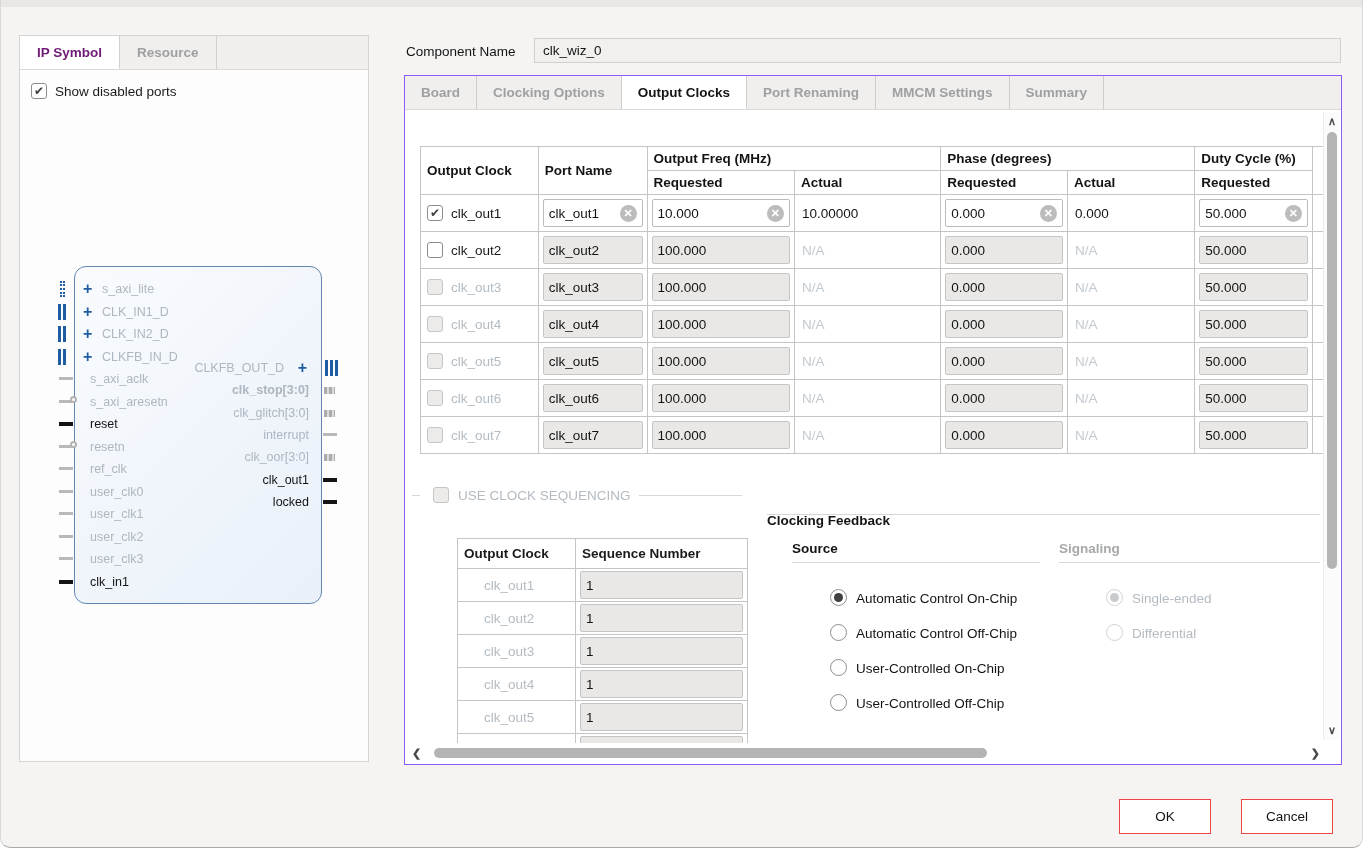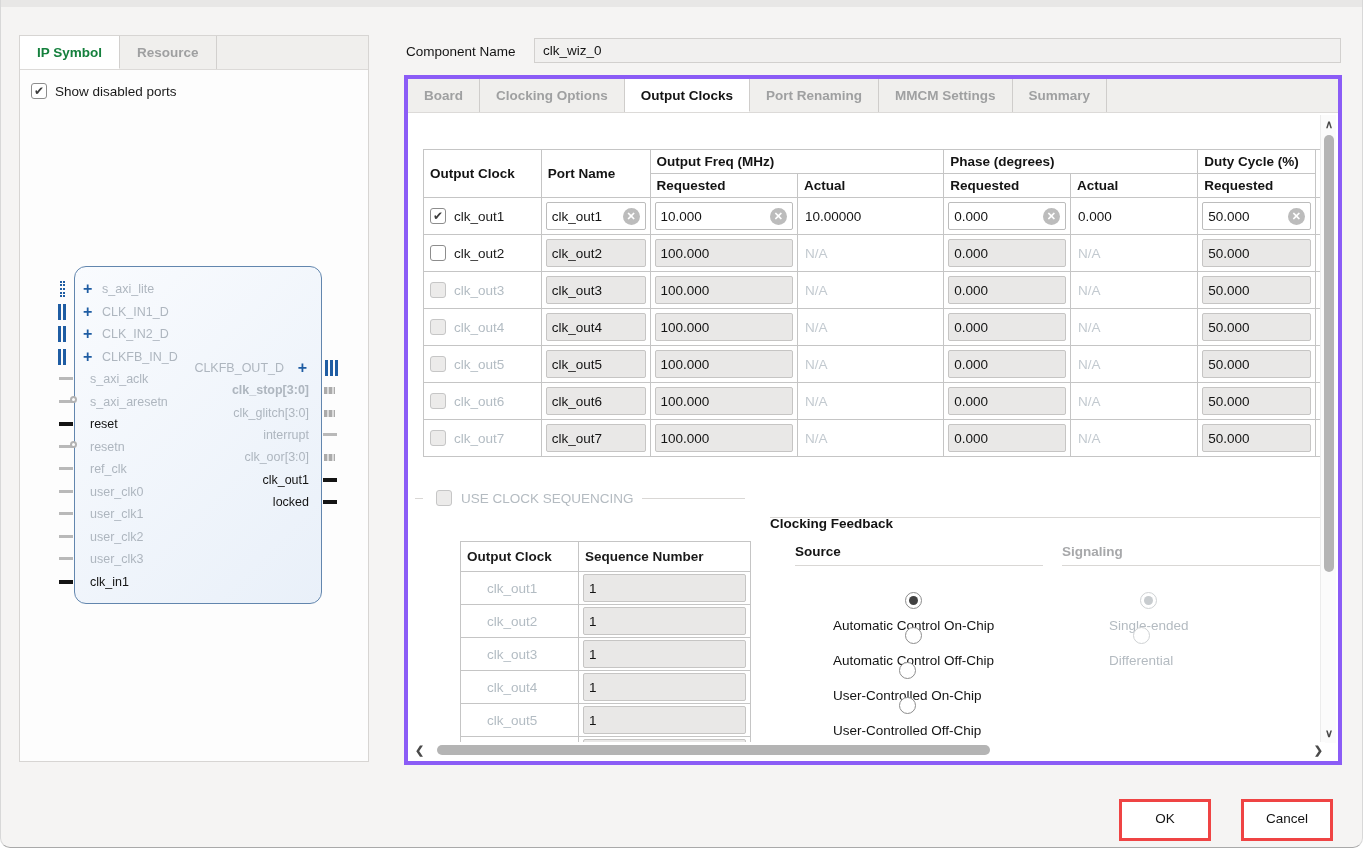--- a/index.html
+++ b/index.html
@@ -8,21 +8,21 @@
 
   .dialog { position:absolute; left:0; top:0; width:1363px; height:848px; background:#f5f4f3;
             border-bottom:1px solid #a9a9a9; border-left:1px solid #d8d8d8; border-right:1px solid #d8d8d8;
             border-radius:0 0 10px 10px; }
   .top-strip { position:absolute; left:0; top:0; width:100%; height:7px; background:#e8e7e6; }
 
   
   .left-panel { position:absolute; left:18px; top:35px; width:350px; height:727px; background:#fdfdfd; border:1px solid #d7d5d3; }
   .lp-tabstrip { position:absolute; left:0; top:0; right:0; height:34px; background:#f0efed; border-bottom:1px solid #dcdad8; display:flex; }
   .side-tab { padding:0 17px; line-height:33px; font-size:13.5px; font-weight:bold; color:#9fa0a1; border-right:1px solid #d2d0ce; cursor:default; }
-  .side-tab.active { background:#ffffff; color:#15803d; border-bottom:1px solid #ffffff; }
+  .side-tab.active { background:#ffffff; color:#701a75; border-bottom:1px solid #ffffff; }
   .lp-check { position:absolute; left:11px; top:47px; display:flex; align-items:center; gap:8px; font-size:13.5px; color:#1a1a1a; }
 
   .checkbox { width:16px; height:16px; border:1px solid #8d8d8d; border-radius:3px; background:#fff;
               display:inline-flex; align-items:center; justify-content:center; font-size:12px; color:#3c3c3c; flex:0 0 auto; }
   .checkbox.disabled { background:#ecebea; border-color:#c6c6c6; }
 
   
   .ip-block { position:absolute; left:54px; top:230px; width:248px; height:338px;
               background:linear-gradient(135deg,#f9fbfe 0%,#e9f0f9 100%);
               border:1.5px solid #6286ae; border-radius:12px; }
@@ -40,21 +40,21 @@
   .bus-hatch { width:11px; height:7px; background:repeating-linear-gradient(90deg,#ababab 0 3px,#dcdcdc 3px 5px); }
   .bars { display:flex; gap:2px; }
   .bars i { display:block; width:3px; height:16px; background:#1f5da3; }
   .dotted-bus { width:5px; height:16px; border-left:2px dotted #1f5da3; border-right:2px dotted #1f5da3; }
 
   
   .comp-label { position:absolute; left:405px; top:44px; font-size:13.5px; color:#141414; }
   .comp-input { position:absolute; left:533px; top:38px; width:807px; height:25px; background:#f1f0ef; border:1px solid #d2d0ce; font-size:13.5px; color:#141414; padding:0 8px; line-height:23px; }
 
   
-  .tab-panel { position:absolute; left:403px; top:75px; width:938px; height:690px; border:4px solid #8b5cf6; background:#ffffff;padding-left:24px; }
+  .tab-panel { position:absolute; left:403px; top:75px; width:938px; height:690px; border:1px solid #8b5cf6; background:#ffffff;padding-left:24px; }
   .tabstrip { position:absolute; left:0; top:0; right:0; height:34px; background:#f0efed; border-bottom:1px solid #dcdad8; display:flex; }
   .main-tab { padding:0 16px; line-height:33px; font-size:13.5px; font-weight:bold; color:#9fa0a1; border-right:1px solid #cfcdcb; cursor:default; }
   .main-tab.active { background:#ffffff; color:#141414; border-bottom:1px solid #ffffff; }
 
   .tab-content { position:absolute; left:1px; top:34px; width:920px; height:633px; background:#fff; overflow:hidden; }
 
   .info-text { position:absolute; left:14px; top:16px; font-size:13.5px; color:#141414; }
 
   
   .clock-table { position:absolute; left:14px; top:36px; border-collapse:collapse; table-layout:fixed; background:#fff; }
@@ -75,37 +75,37 @@
   .seq-check-label { font-size:13.5px; color:#b4bbc1; }
   .section-title { position:absolute; font-size:13.5px; font-weight:bold; color:#141414; background:#fff; }
   .section-title.dim { color:#a7a8aa; }
 
   .seq-table { position:absolute; left:51px; top:428px; border-collapse:collapse; table-layout:fixed; background:#fff; }
   .seq-table th, .seq-table td { border:1px solid #c5c5c5; font-size:13.5px; padding:0 6px; text-align:left; }
   .seq-table th { font-weight:bold; height:30px; }
   .seq-table td { height:33px; padding:0 4px; }
   .seq-clock { color:#b3bcc3; padding-left:22px; font-size:13.5px; }
 
-  .radio-row { position:absolute; display:flex; align-items:center; gap:9px;flex-direction:column; }
+  .radio-row { position:absolute; display:flex; align-items:flex-end; gap:9px; }
   .radio { width:17px; height:17px; border-radius:50%; border:1px solid #8d8d8d; background:#fff; position:relative; flex:0 0 auto; }
   .radio.selected::after { content:''; position:absolute; inset:3px; border-radius:50%; background:#414141; }
   .radio.disabled { border-color:#cfd2d4; }
   .radio.disabled.selected::after { background:#c8cccf; }
   .radio-label { font-size:13.5px; color:#141414; }
   .radio-label.dis { color:#b4bbc1; }
 
   
   .vscroll { position:absolute; right:2px; top:36px; width:16px; height:628px; background:#fbfbfb; border-left:1px solid #ececec; }
   .vscroll .thumb { position:absolute; left:3px; top:20px; width:10px; height:437px; background:#b4b4b4; border-radius:5px; }
   .arr { position:absolute; color:#4a4a4a; font-size:11px; font-weight:bold; line-height:11px; }
   .hscroll { position:absolute; left:5px; bottom:3px; width:912px; height:16px; background:#fff; }
   .hscroll .thumb { position:absolute; left:24px; top:3px; width:553px; height:10px; background:#b4b4b4; border-radius:5px; }
 
   
-  .btn { position:absolute; width:92px; height:42px; background:#fff; border:3px solid #ef4444; font-size:13.5px; color:#141414; text-align:center; line-height:33px; cursor:default; }
+  .btn { position:absolute; width:92px; height:35px; background:#fff; border:1px solid #ef4444; font-size:13.5px; color:#141414; text-align:center; line-height:33px; cursor:default; }
 </style>
 </head>
 <body>
 
 <div id="app">
   <div class="dialog">
     <div class="top-strip"></div>
 
     <div class="left-panel">
       <div class="lp-tabstrip" id="left-tabs">

